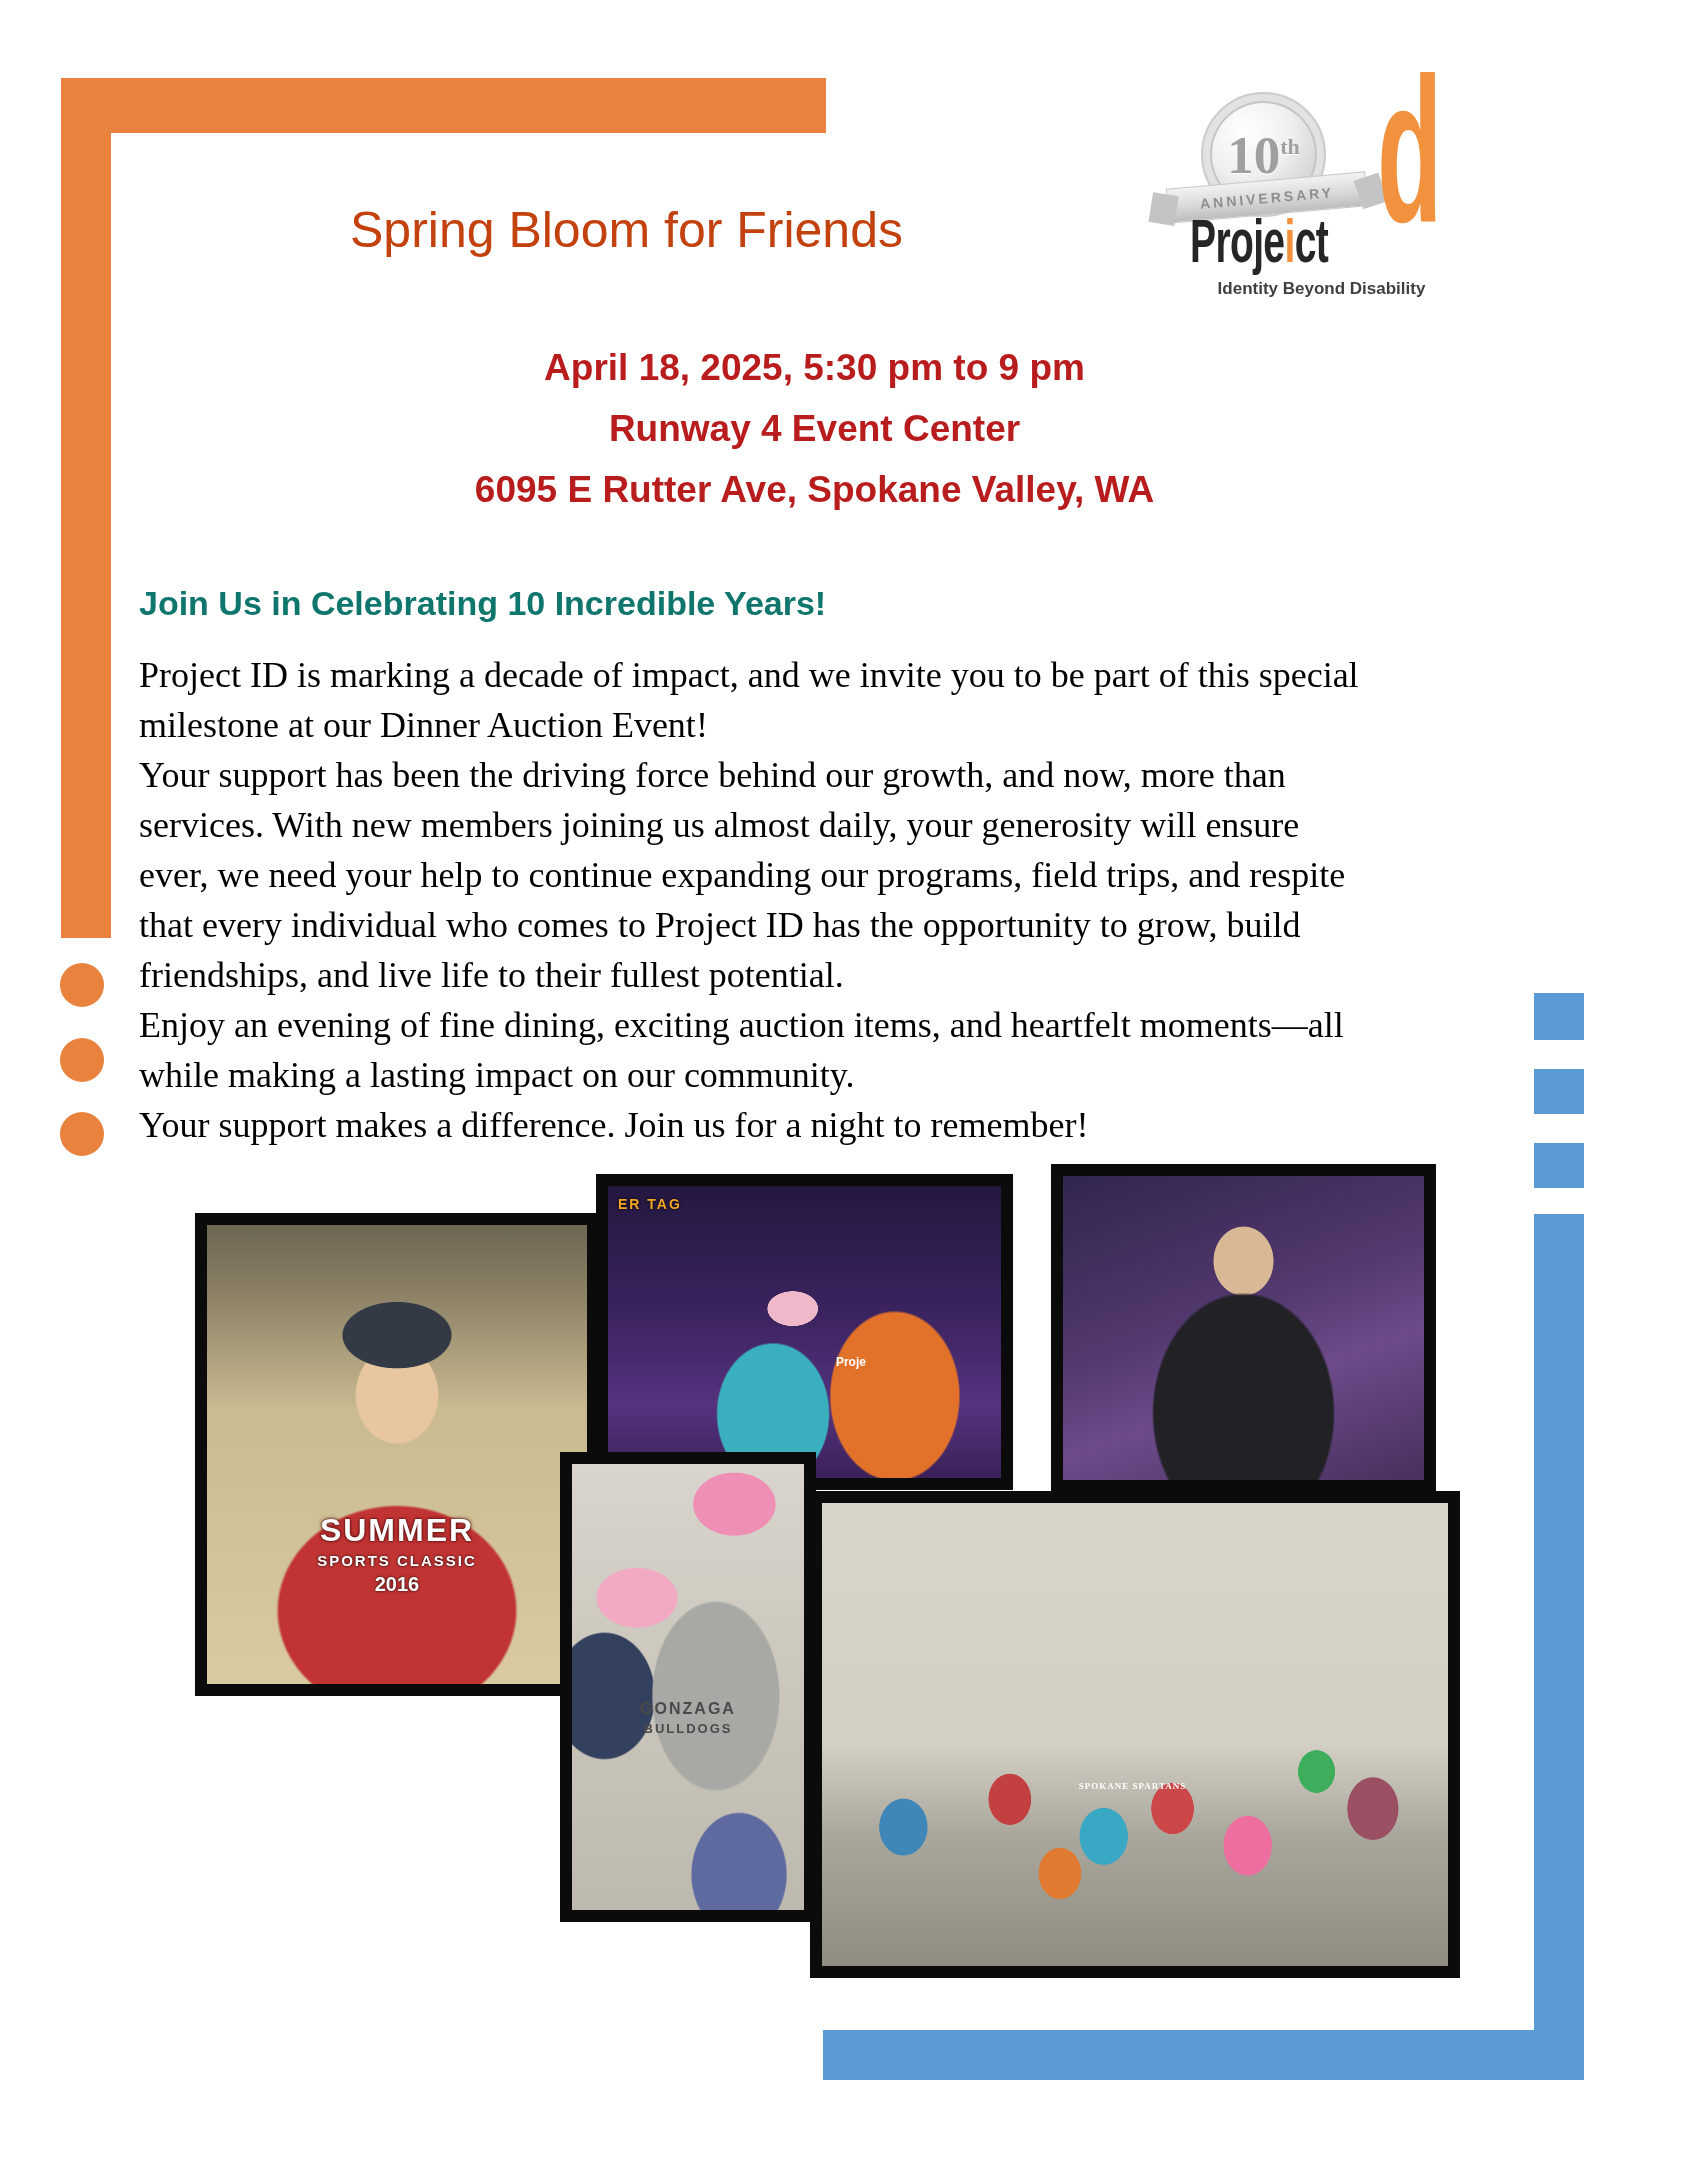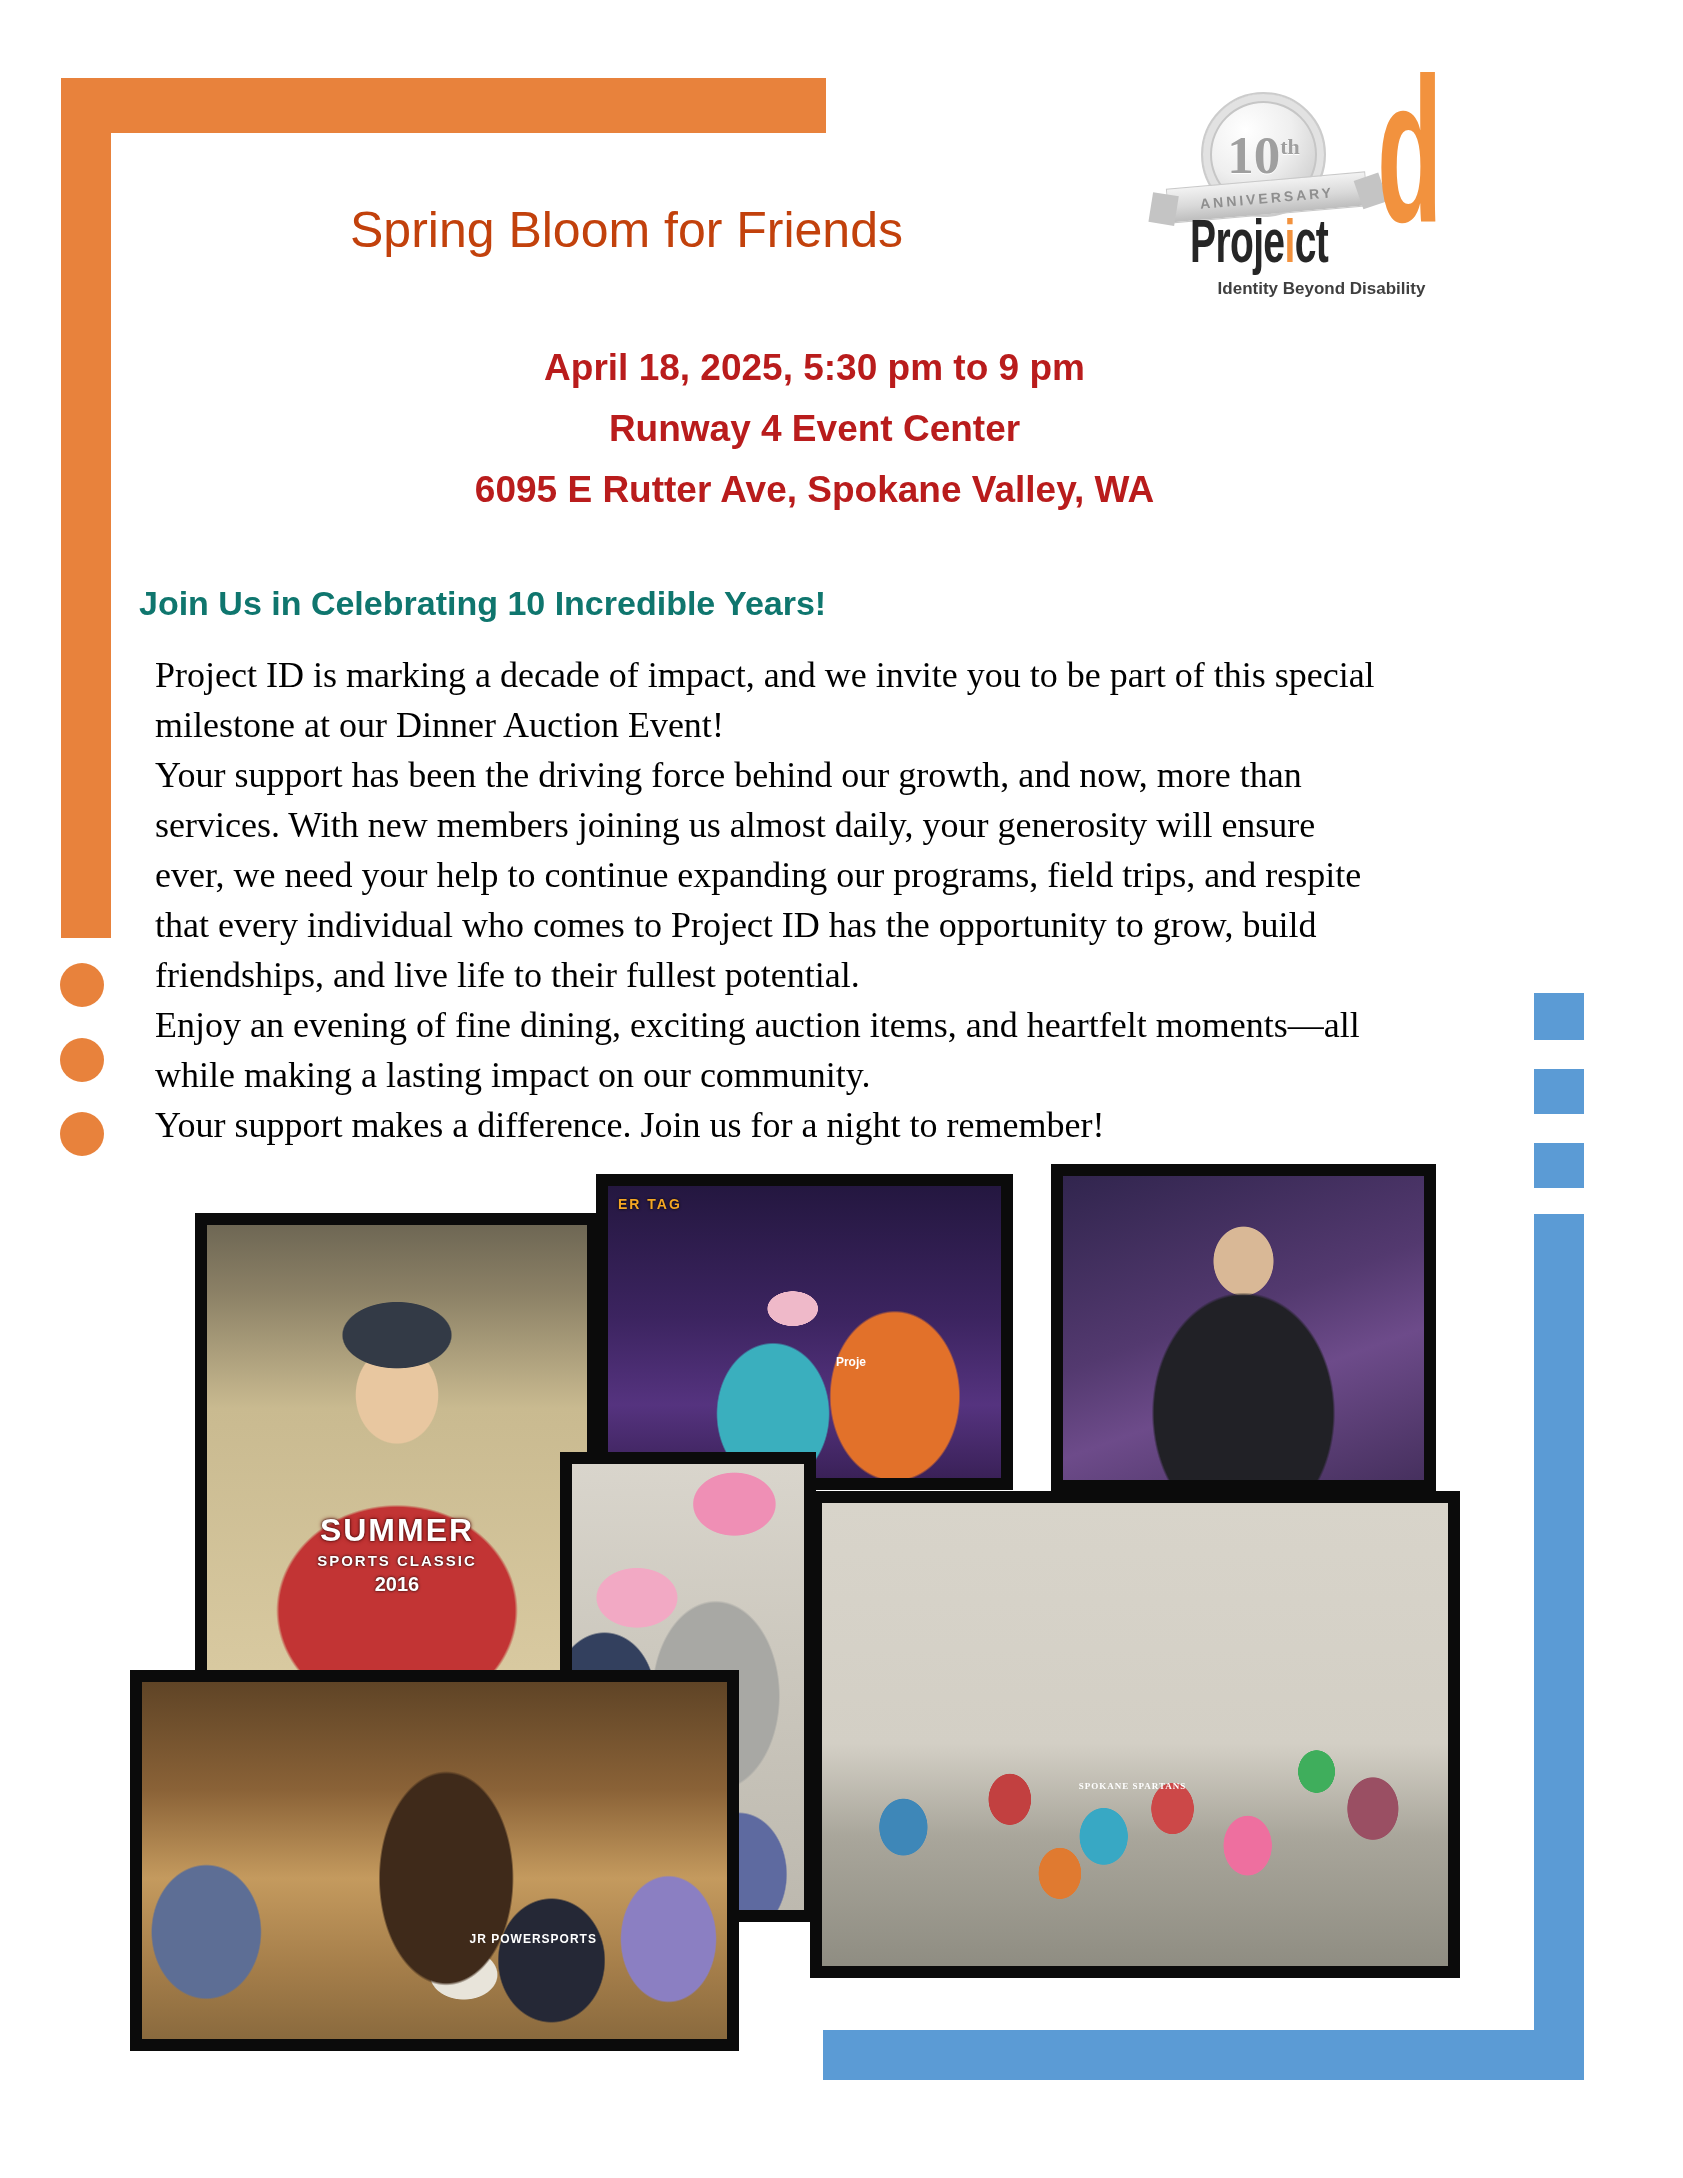--- a/index.html
+++ b/index.html
@@ -42,21 +42,21 @@
      color:#F2923E;transform:scaleX(0.52);transform-origin:left top;}
   .tagline{position:absolute;left:54px;top:210px;width:257px;text-align:center;
      font-size:17px;font-weight:bold;color:#3f3f3f;}
 
   
   .title{left:144px;top:201px;width:965px;text-align:center;font-size:50px;color:#c2410c;}
   .details{left:144px;top:337px;width:1341px;text-align:center;font-size:37px;font-weight:bold;
      line-height:61px;color:#b91c1c;}
   .join{left:139px;top:584px;font-size:34px;font-weight:bold;color:#0f766e;}
   .bodytext{left:139px;top:650px;width:1426px;font-family:"Liberation Serif",serif;
-     font-size:36px;line-height:50px;color:#000;margin-left:16px;}
+     font-size:36px;line-height:50px;color:#000;}
   .bodytext div{white-space:nowrap;}
 
   
   .photo{position:absolute;border:12px solid #0b0b0b;box-sizing:border-box;}
   .p1{left:195px;top:1213px;width:404px;height:483px;z-index:1;
      background:
       radial-gradient(69px 42px at 50% 24%,#333a46 0%,#333a46 78%,rgba(51,58,70,0) 80%),
       radial-gradient(55px 65px at 50% 37%,#e8c7a0 0%,#e8c7a0 74%,rgba(232,199,160,0) 76%),
       radial-gradient(153px 134px at 50% 84%,#c23434 0%,#c23434 77%,rgba(194,52,52,0) 79%),
       linear-gradient(180deg,#6e6754 0%,#8c8166 15%,#c9ba90 40%,#d9caa1 100%);}
@@ -173,18 +173,15 @@
 
   <div class="photo p4" title="Two friends, one wearing a pink lei and one in a pink wig and gray Gonzaga Bulldogs t-shirt">
     <div class="ovl gz1">GONZAGA</div>
     <div class="ovl gz2">BULLDOGS</div>
   </div>
 
   <div class="photo p5" title="Large group of Project ID members posing together in a community gym">
     <div class="ovl spk">SPOKANE SPARTANS</div>
   </div>
 
-  <div class="photo p6" title="Five friends posing with a brown and white horse at a stable">
-    <div class="ovl jrp">JR POWERSPORTS</div>
-  </div>
 
 </div>
 
 
 </body></html>

